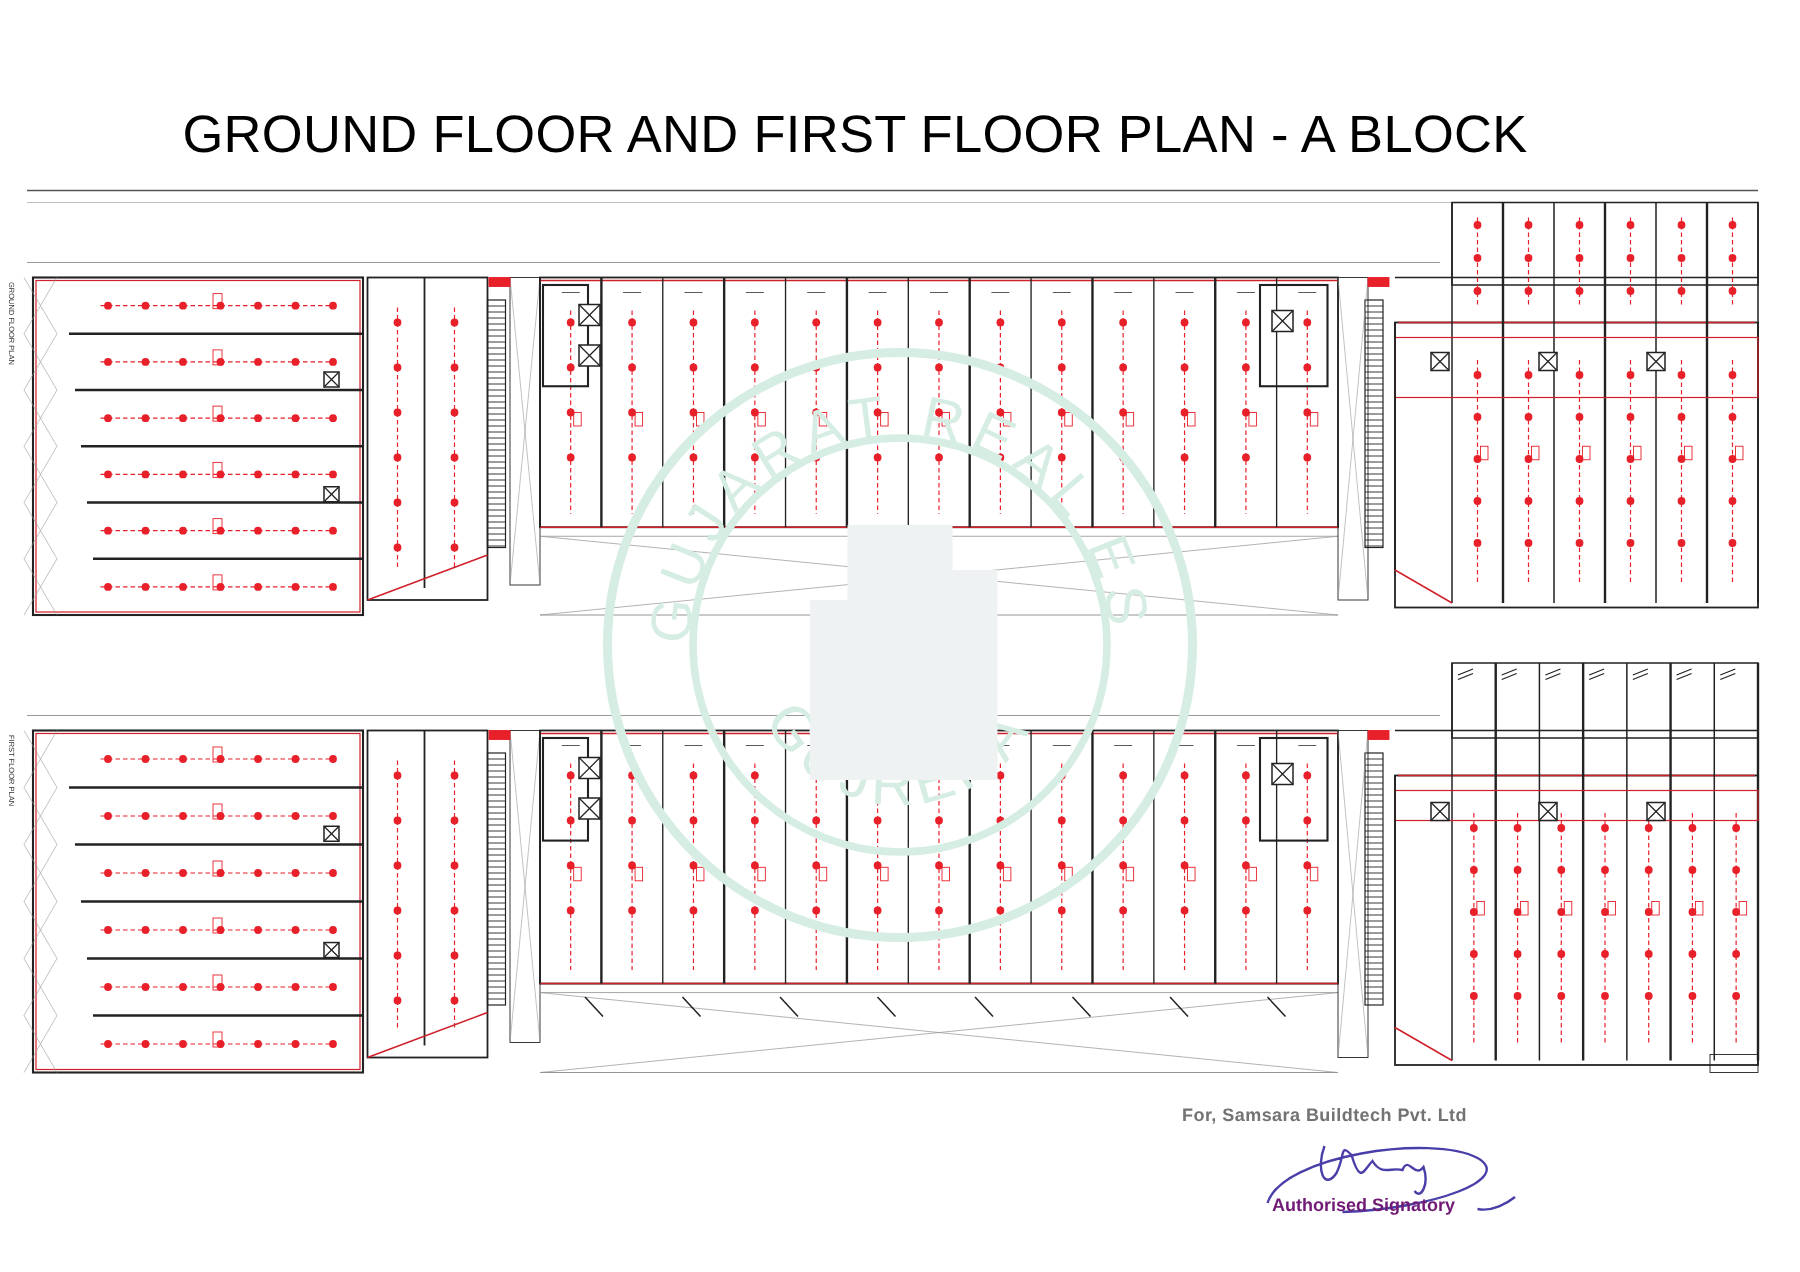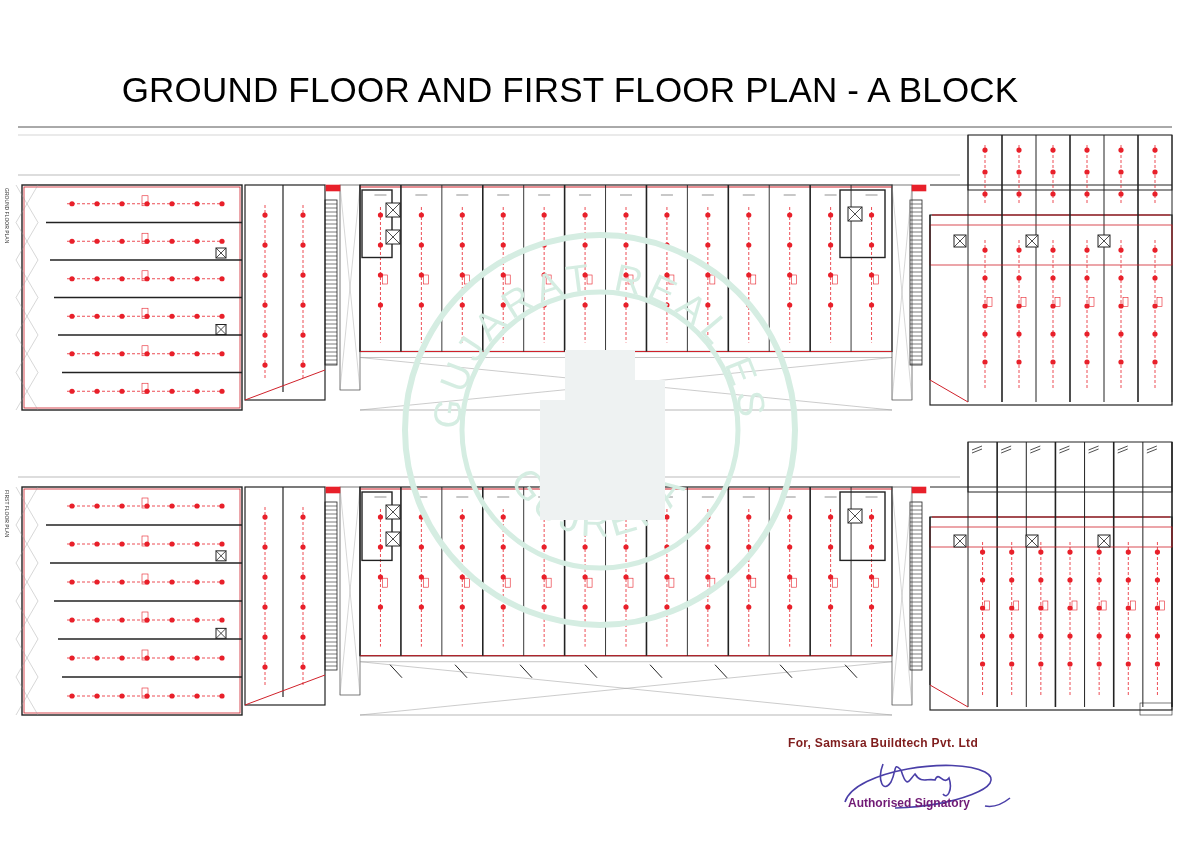--- a/index.html
+++ b/index.html
@@ -1,21 +1,21 @@
 <!DOCTYPE html>
 <html><head>
 <meta charset="utf-8">
 <style>
   html,body{margin:0;padding:0;background:#fff;}
   body{width:1200px;height:848px;position:relative;overflow:hidden;font-family:"Liberation Sans",sans-serif;}
   #title{position:absolute;left:0;top:70px;width:1140px;text-align:center;font-size:35px;color:#000;letter-spacing:0.2px;font-family:"Liberation Sans",sans-serif;}
   #plan{position:absolute;left:0;top:0;}
   .vlabel{position:absolute;font-size:5px;color:#333;transform:rotate(90deg);transform-origin:left top;white-space:nowrap;font-family:"Liberation Sans",sans-serif;}
   #sig{position:absolute;left:780px;top:736px;width:240px;height:80px;}
-  #sig-company{position:absolute;left:8px;top:0;font-size:12px;font-weight:bold;color:#7f1d1d;letter-spacing:0.3px;font-family:"Liberation Sans",sans-serif;}
+  #sig-company{position:absolute;left:8px;top:0;font-size:12px;font-weight:bold;color:#737373;letter-spacing:0.3px;font-family:"Liberation Sans",sans-serif;}
   #sig-title{position:absolute;left:68px;top:60px;font-size:12px;font-weight:bold;color:#701a75;font-family:"Liberation Sans",sans-serif;}
   #watermark{position:absolute;left:400px;top:230px;width:400px;height:400px;pointer-events:none;}
 </style>
 </head>
 <body>
 
 <div id="title">GROUND FLOOR AND FIRST FLOOR PLAN - A BLOCK</div>
 
 <svg id="plan" width="1200" height="848" viewBox="0 0 1200 848" xmlns="http://www.w3.org/2000/svg">
     <line x1="18" y1="127" x2="1172" y2="127" stroke="#555" stroke-width="1"></line>

